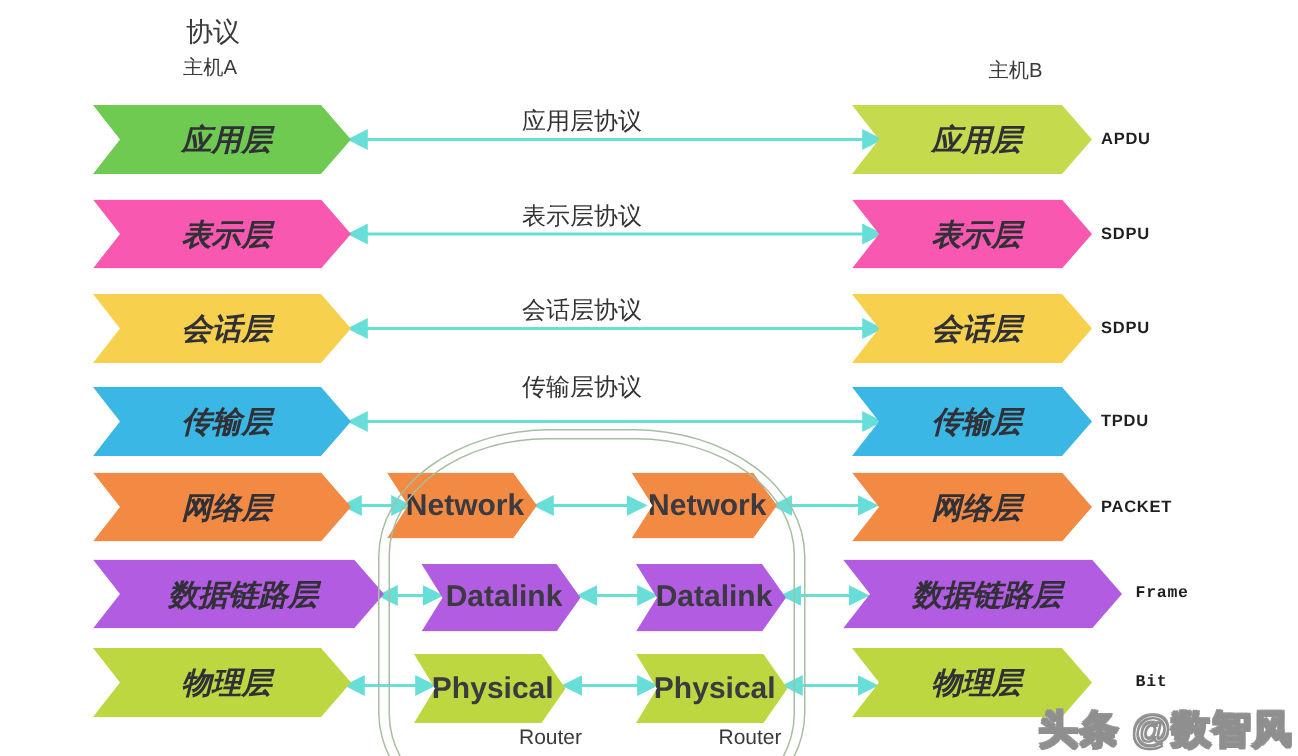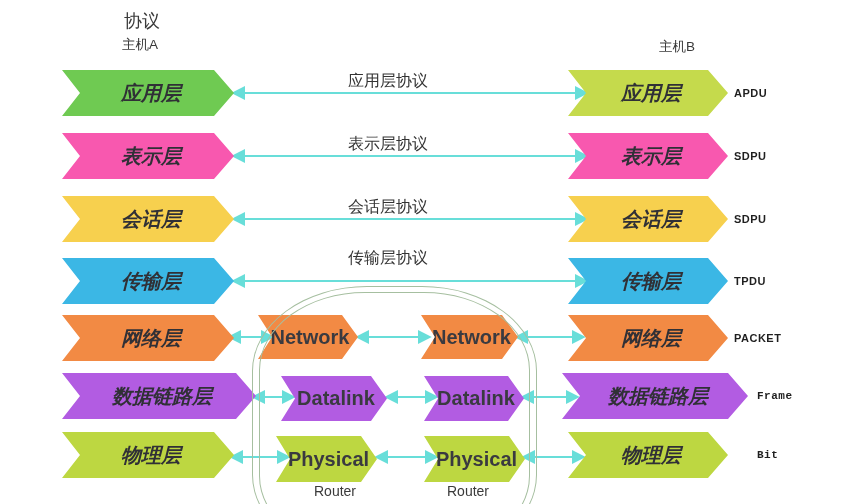--- a/index.html
+++ b/index.html
@@ -22,21 +22,21 @@
     clip-path:polygon(0 0, calc(100% - 16px) 0, 100% 50%, calc(100% - 16px) 100%, 0 100%, 14px 50%);
   }
   .lbox{left:62px;width:166px;height:46px;font-size:20px;}
   .lbox-wide{left:62px;width:188px;height:46px;font-size:20px;}
   .rbox{left:568px;width:154px;height:46px;font-size:20px;}
   .rbox-wide{left:562px;width:180px;height:46px;font-size:20px;}
   .unit{position:absolute;left:734px;font-size:11px;font-weight:bold;color:#1f1f1f;letter-spacing:0.5px;line-height:22px;white-space:nowrap;}
   .unit-shift{left:757px;font-family:Liberation Mono, monospace;}
   .plabel{position:absolute;transform:translateX(-50%);font-size:16px;color:#333;white-space:nowrap;}
   .blabel{position:absolute;transform:translateX(-50%);font-size:15px;color:#3c3c3c;white-space:nowrap;}
-  .rlabel{position:absolute;transform:translateX(-50%);font-size:14px;color:#3a3a3a;white-space:nowrap;}
+  .rlabel{position:absolute;transform:translateX(-50%);font-size:14px;color:#3a3a3a;white-space:nowrap;margin-left:32px;}
   .arrows{position:absolute;left:0;top:0;pointer-events:none;}
   .boundary{position:absolute;pointer-events:none;border:1.6px solid #a6bfa0;background:transparent;}
   .boundary-outer{left:252px;top:286px;width:283px;height:272px;border-radius:115px/85px;}
   .boundary-inner{left:259px;top:292px;width:269px;height:260px;border-radius:106px/78px;}
   .watermark{
     position:absolute;right:3px;bottom:0px;font-size:26px;font-weight:bold;letter-spacing:1px;
     color:#fbfbfb;-webkit-text-stroke:1.4px #8f8f8f;
     text-shadow:-1px -1px 0 #9a9a9a,1px -1px 0 #9a9a9a,-1px 1px 0 #9a9a9a,1px 1px 0 #9a9a9a;
     white-space:nowrap;
   }
@@ -107,14 +107,15 @@
   <div class="chev-sm" style="left: 281px; top: 376px; width: 102px; height: 45px; background-color: rgb(178, 92, 226);">Datalink</div>
   <div class="chev-sm" style="left: 424px; top: 376px; width: 96px; height: 45px; background-color: rgb(178, 92, 226);">Datalink</div>
   <div class="chev-sm" style="left: 276px; top: 436px; width: 97px; height: 46px; background-color: rgb(189, 215, 65);">Physical</div>
   <div class="chev-sm" style="left: 424px; top: 436px; width: 97px; height: 46px; background-color: rgb(189, 215, 65);">Physical</div>
   <div class="rlabel" style="left:335px;top:483px">Router</div>
   <div class="rlabel" style="left:468px;top:483px">Router</div>
 
   <div class="boundary boundary-outer"></div>
   <div class="boundary boundary-inner"></div>
 
+  <div class="watermark">头条 @数智风</div>
 
 </div>
 
 </body></html>

